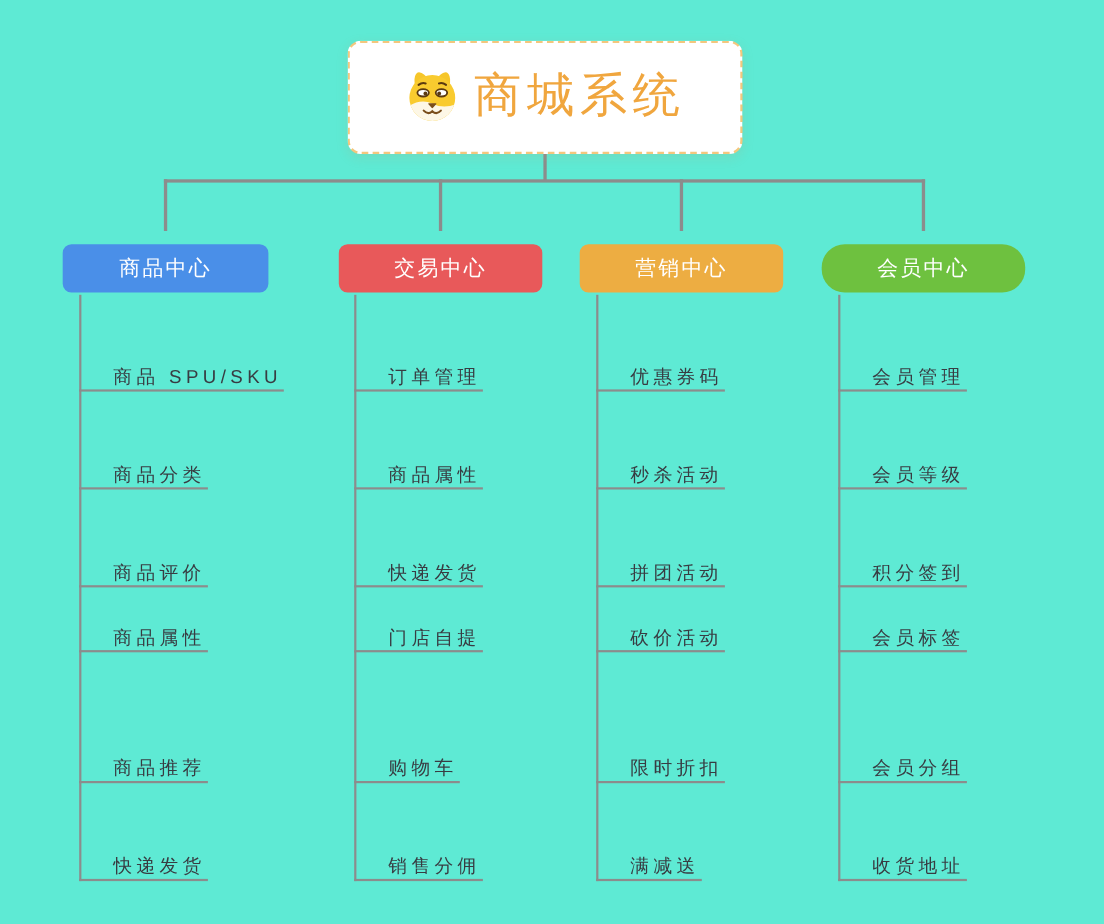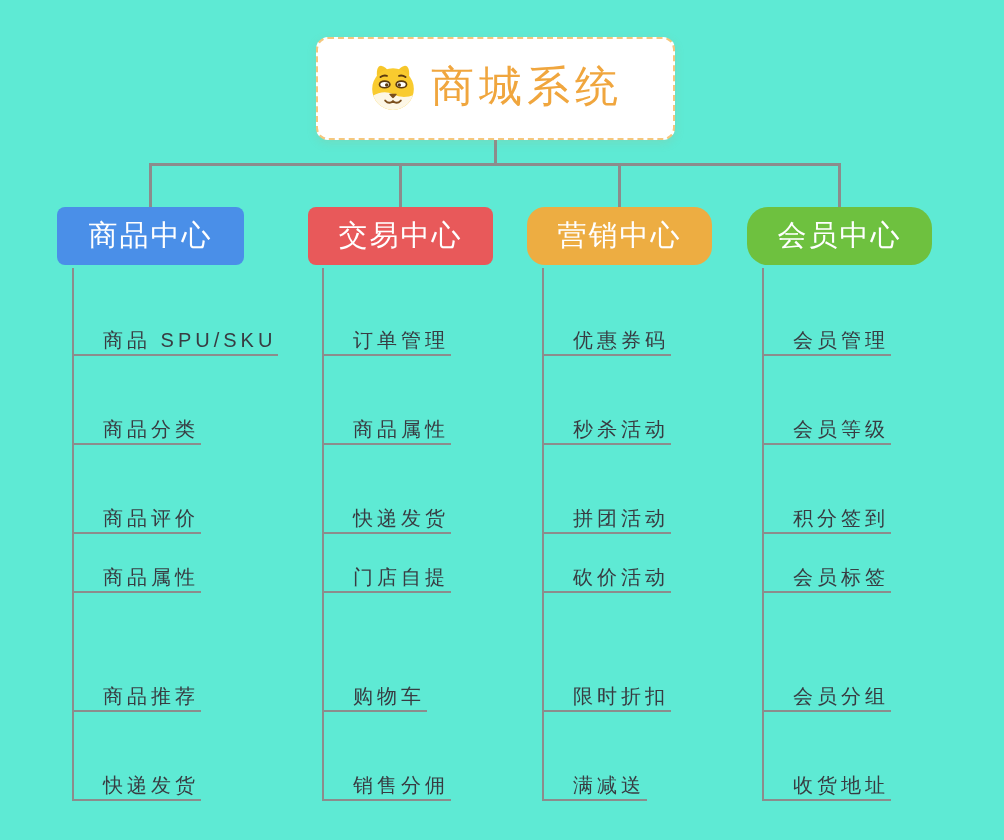--- a/index.html
+++ b/index.html
@@ -14,32 +14,32 @@
   .drop{top:163px;width:3px;height:47px;}
   .d0{left:149px}.d1{left:399px}.d2{left:618px}.d3{left:838px}
   .root-node{
     position:absolute;left:316px;top:37px;width:359px;height:103px;box-sizing:border-box;
     background:#ffffff;border:2px dashed var(--root-border);border-radius:12px;
     display:flex;align-items:center;justify-content:center;gap:13px;padding-bottom:4px;
     box-shadow:0 3px 10px rgba(190,160,110,0.18);
   }
   .root-label{font-size:43px;letter-spacing:5px;color:var(--root-text);font-weight:500;}
   .branch{
-    position:absolute;top:207px;height:58px;border-radius:8px;
+    position:absolute;top:222px;height:44px;border-radius:8px;
     display:flex;align-items:center;justify-content:center;
-    color:#ffffff;font-size:29px;letter-spacing:2px;
+    color:#ffffff;font-size:19px;letter-spacing:2px;
   }
   .b0{left:57px;width:187px}.b1{left:308px;width:185px}
   .b2{left:527px;width:185px}.b3{left:747px;width:185px}
   .trunk{position:absolute;top:268px;width:2px;height:533px;background:var(--line);}
   .t0{left:72px}.t1{left:322px}.t2{left:542px}.t3{left:762px}
   .child{
     position:absolute;height:38px;box-sizing:content-box;
     padding:0 2px 0 31px;border-bottom:2px solid var(--line);
-    font-size:20px;letter-spacing:4px;color:var(--child-text);
+    font-size:17px;letter-spacing:4px;color:var(--child-text);
     white-space:nowrap;display:flex;align-items:flex-end;
   }
   .cx0{left:72px}.cx1{left:322px}.cx2{left:542px}.cx3{left:762px}
   .r0{top:316px}.r1{top:405px}.r2{top:494px}.r3{top:553px}.r4{top:672px}.r5{top:761px}
 </style>
 </head>
 <body>
 
 <div class="canvas" style="background: #5eead4; --line: #8c8c8c; --root-text: #f0a63e; --root-border: #f4c77d; --child-text: #383c42;">
 
@@ -72,21 +72,21 @@
     </svg>
     <span class="root-label">商城系统</span>
   </div>
 
   <div class="branch b0" style="background: rgb(74, 143, 232);">
     <span>商品中心</span>
   </div>
   <div class="branch b1" style="background: rgb(232, 89, 90);">
     <span>交易中心</span>
   </div>
-  <div class="branch b2" style="background: rgb(237, 173, 66); border-radius: 18px;">
+  <div class="branch b2" style="background: rgb(237, 173, 66);">
     <span>营销中心</span>
   </div>
   <div class="branch b3" style="background: rgb(110, 193, 63); border-radius: 21px;">
     <span>会员中心</span>
   </div>
 
   <div class="trunk t0"></div>
   <div class="trunk t1"></div>
   <div class="trunk t2"></div>
   <div class="trunk t3"></div>

